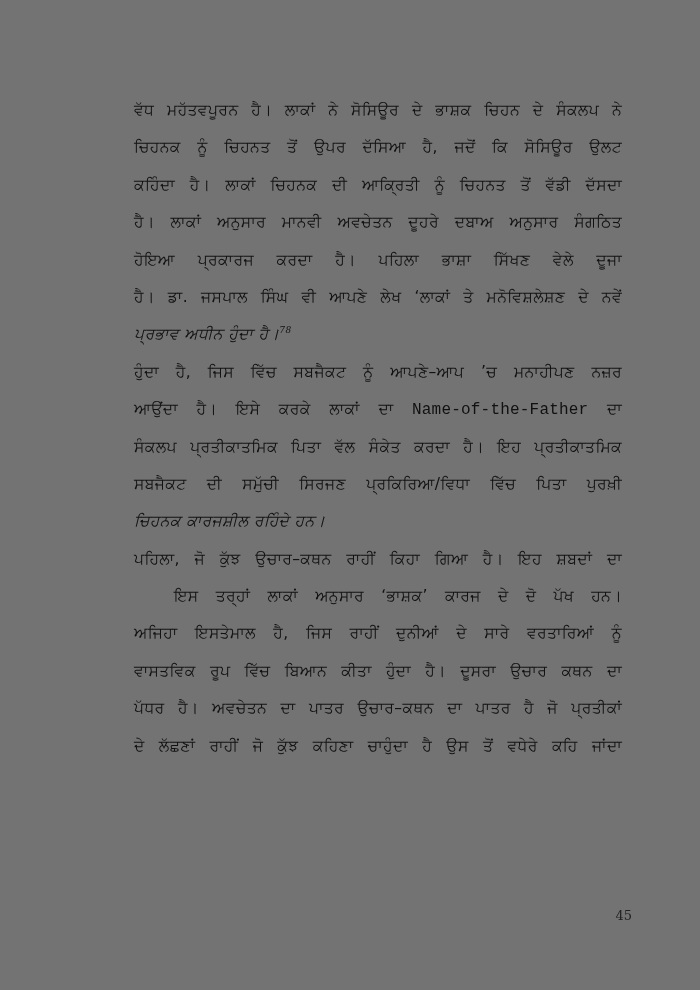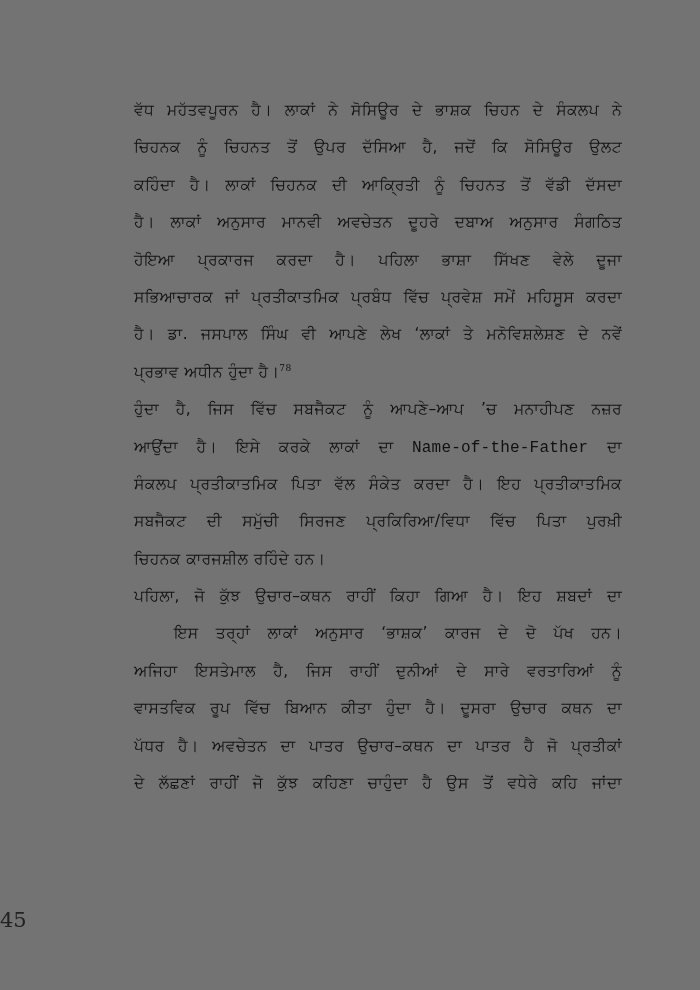--- a/index.html
+++ b/index.html
@@ -9,40 +9,39 @@
   }
   .text-block {
     position: absolute; left: 134px; top: 92px; width: 488px;
     font-family: "DejaVu Sans", "Liberation Sans", sans-serif;
     font-size: 15.5px; color: #111111;
   }
   .line {
     height: 37.4px; line-height: 37.4px; white-space: nowrap;
     text-align: justify; text-align-last: justify; letter-spacing: 0.4px;
   }
-  .line.last { text-align-last: left; }
+  .line.last { text-align-last: left; font-style: italic; }
   .line.indent { padding-left: 40px; }
   .latin { font-family: Liberation Mono, monospace; font-size: 16px; letter-spacing: 0.2px; }
   sup { font-size: 9px; vertical-align: 6px; line-height: 0; font-family: "DejaVu Serif", serif; }
   .page-number {
-    position: absolute; left: 0; width: 632px; top: 908px; text-align: left;
-    font-family: "DejaVu Serif", "Liberation Serif", serif; font-size: 21px; color: #222;
+    position: absolute; left: 0; width: 632px; top: 908px; text-align: right;
+    font-family: "DejaVu Serif", "Liberation Serif", serif; font-size: 13px; color: #222;
   }
 </style>
 </head>
 <body>
 
 <div class="page">
   <div class="text-block">
     <div class="line">ਵੱਧ ਮਹੱਤਵਪੂਰਨ ਹੈ। ਲਾਕਾਂ ਨੇ ਸੋਸਿਊਰ ਦੇ ਭਾਸ਼ਕ ਚਿਹਨ ਦੇ ਸੰਕਲਪ ਨੇ</div>
     <div class="line">ਚਿਹਨਕ ਨੂੰ ਚਿਹਨਤ ਤੋਂ ਉਪਰ ਦੱਸਿਆ ਹੈ, ਜਦੋਂ ਕਿ ਸੋਸਿਊਰ ਉਲਟ</div>
     <div class="line">ਕਹਿੰਦਾ ਹੈ। ਲਾਕਾਂ ਚਿਹਨਕ ਦੀ ਆਕ੍ਰਿਤੀ ਨੂੰ ਚਿਹਨਤ ਤੋਂ ਵੱਡੀ ਦੱਸਦਾ</div>
     <div class="line">ਹੈ। ਲਾਕਾਂ ਅਨੁਸਾਰ ਮਾਨਵੀ ਅਵਚੇਤਨ ਦੂਹਰੇ ਦਬਾਅ ਅਨੁਸਾਰ ਸੰਗਠਿਤ</div>
     <div class="line">ਹੋਇਆ ਪ੍ਰਕਾਰਜ ਕਰਦਾ ਹੈ। ਪਹਿਲਾ ਭਾਸ਼ਾ ਸਿੱਖਣ ਵੇਲੇ ਦੂਜਾ</div>
-    <div class="line">ਸਭਿਆਚਾਰਕ ਜਾਂ ਪ੍ਰਤੀਕਾਤਮਿਕ ਪ੍ਰਬੰਧ ਵਿੱਚ ਪ੍ਰਵੇਸ਼ ਸਮੇਂ ਮਹਿਸੂਸ ਕਰਦਾ</div>
     <div class="line">ਹੈ। ਡਾ. ਜਸਪਾਲ ਸਿੰਘ ਵੀ ਆਪਣੇ ਲੇਖ ‘ਲਾਕਾਂ ਤੇ ਮਨੋਵਿਸ਼ਲੇਸ਼ਣ ਦੇ ਨਵੇਂ</div>
     <div class="line last"><span>ਪ੍ਰਭਾਵ ਅਧੀਨ ਹੁੰਦਾ ਹੈ।</span><sup>78</sup></div>
     <div class="line">ਹੁੰਦਾ ਹੈ, ਜਿਸ ਵਿੱਚ ਸਬਜੈਕਟ ਨੂੰ ਆਪਣੇ–ਆਪ ’ਚ ਮਨਾਹੀਪਣ ਨਜ਼ਰ</div>
     <div class="line"><span>ਆਉਂਦਾ ਹੈ। ਇਸੇ ਕਰਕੇ ਲਾਕਾਂ ਦਾ</span> <span class="latin">Name-of-the-Father</span> <span>ਦਾ</span></div>
     <div class="line">ਸੰਕਲਪ ਪ੍ਰਤੀਕਾਤਮਿਕ ਪਿਤਾ ਵੱਲ ਸੰਕੇਤ ਕਰਦਾ ਹੈ। ਇਹ ਪ੍ਰਤੀਕਾਤਮਿਕ</div>
     <div class="line">ਸਬਜੈਕਟ ਦੀ ਸਮੁੱਚੀ ਸਿਰਜਣ ਪ੍ਰਕਿਰਿਆ/ਵਿਧਾ ਵਿੱਚ ਪਿਤਾ ਪੁਰਖ਼ੀ</div>
     <div class="line last">ਚਿਹਨਕ ਕਾਰਜਸ਼ੀਲ ਰਹਿੰਦੇ ਹਨ।</div>
     <div class="line">ਪਹਿਲਾ, ਜੋ ਕੁੱਝ ਉਚਾਰ–ਕਥਨ ਰਾਹੀਂ ਕਿਹਾ ਗਿਆ ਹੈ। ਇਹ ਸ਼ਬਦਾਂ ਦਾ</div>
     <div class="line indent">ਇਸ ਤਰ੍ਹਾਂ ਲਾਕਾਂ ਅਨੁਸਾਰ ‘ਭਾਸ਼ਕ’ ਕਾਰਜ ਦੇ ਦੋ ਪੱਖ ਹਨ।</div>
     <div class="line">ਅਜਿਹਾ ਇਸਤੇਮਾਲ ਹੈ, ਜਿਸ ਰਾਹੀਂ ਦੁਨੀਆਂ ਦੇ ਸਾਰੇ ਵਰਤਾਰਿਆਂ ਨੂੰ</div>

